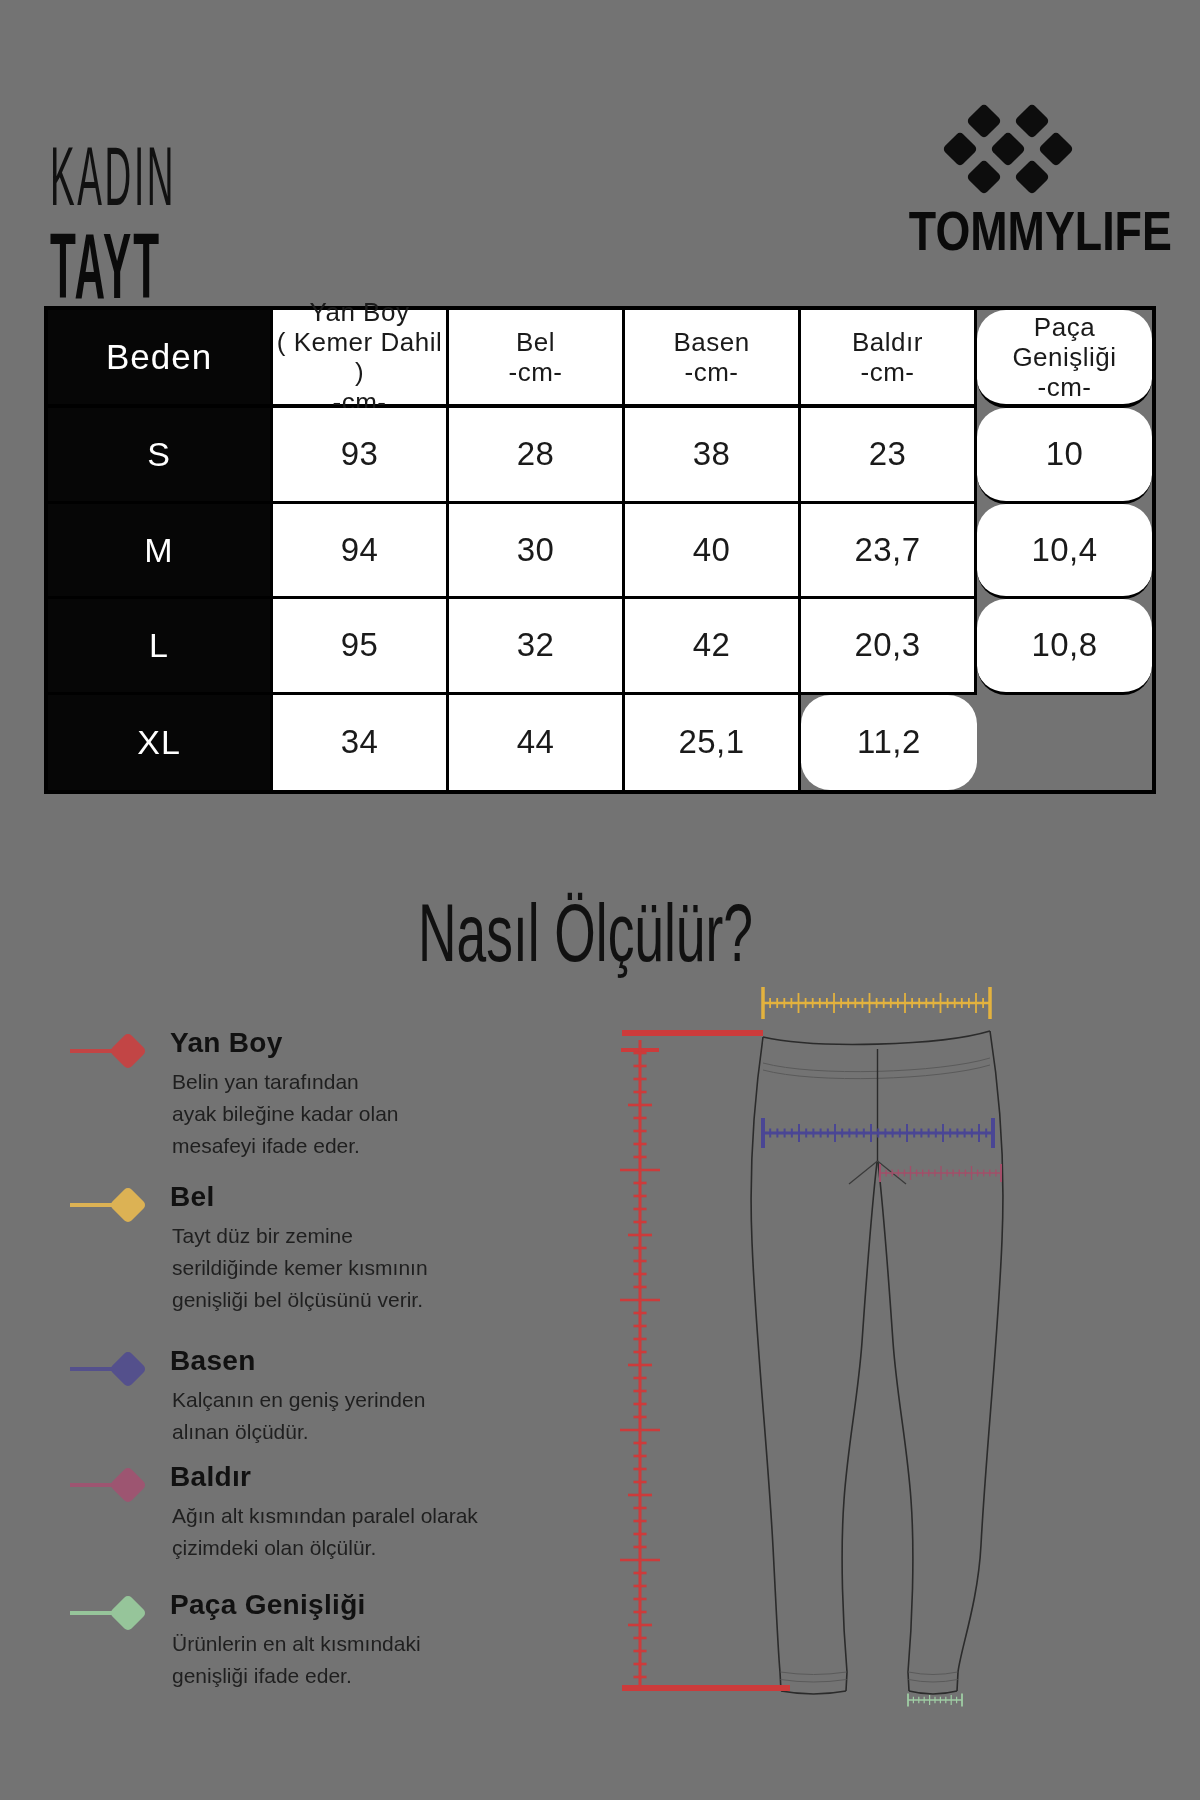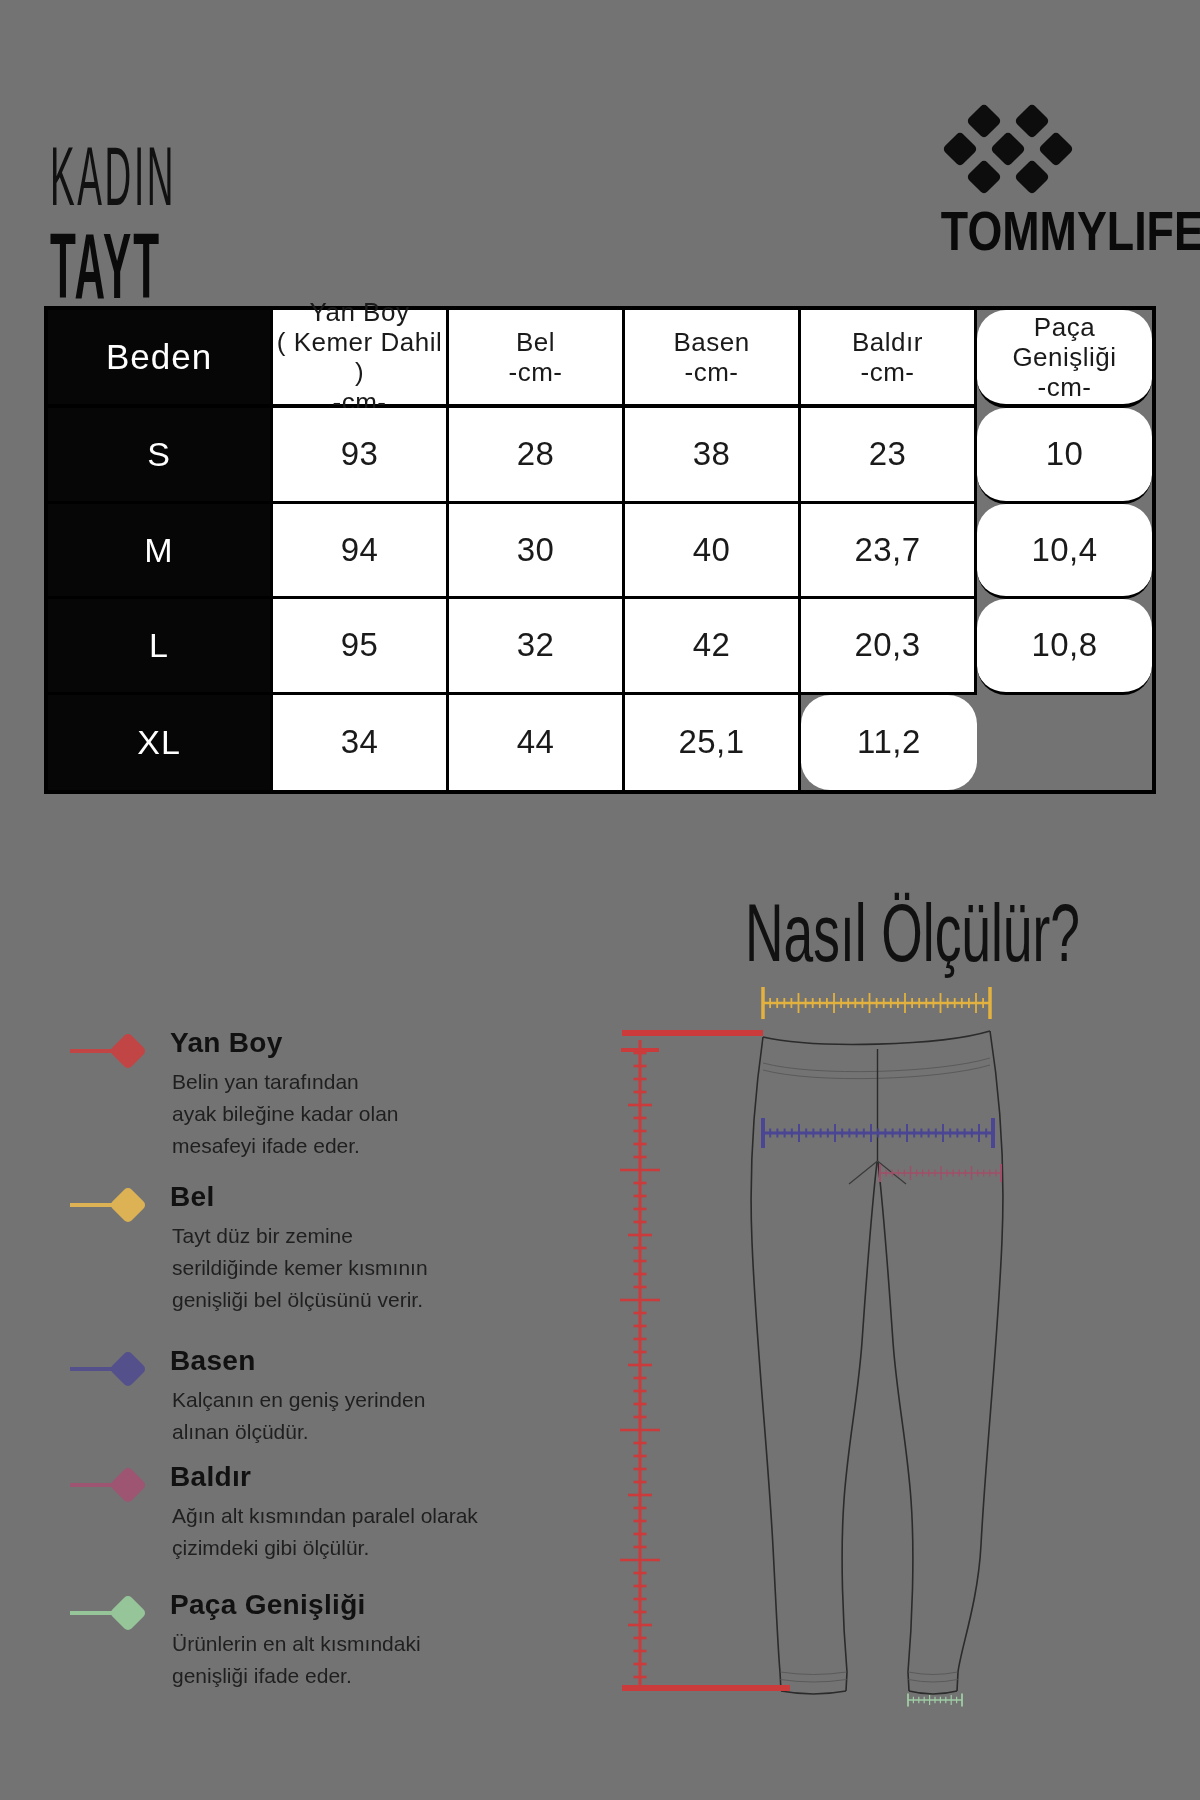--- a/index.html
+++ b/index.html
@@ -5,21 +5,21 @@
   html,body{margin:0;padding:0;background:#fff;}
   .page{position:relative;width:1200px;height:1800px;background:#737373;overflow:hidden;
         font-family:"Liberation Sans",sans-serif;color:#141414;}
 
   
   .cat{position:absolute;left:50px;top:128px;font-size:84px;font-weight:400;letter-spacing:6px;
        transform:scaleX(.44);transform-origin:0 50%;white-space:nowrap;color:#111;}
   .prod{position:absolute;left:50px;top:214px;font-size:92px;font-weight:bold;letter-spacing:4px;
        transform:scaleX(.46);transform-origin:0 50%;white-space:nowrap;color:#0a0a0a;}
   .logo{position:absolute;left:930px;top:86px;width:150px;height:108px;}
-  .brandname{position:absolute;left:908px;top:198px;width:280px;text-align:center;
+  .brandname{position:absolute;left:876px;top:198px;width:280px;text-align:center;
        font-size:56px;font-weight:bold;white-space:nowrap;color:#0a0a0a;}
   .brandname>span{display:inline-block;transform:scaleX(.8);transform-origin:50% 50%;}
 
   
   #sizeTable{position:absolute;left:44px;top:306px;width:1104px;height:480px;
       border:4px solid #000;display:grid;
       grid-template-columns:225px 176px 176px 176px 176px 175px;
       grid-template-rows:98px 95.5px 95.5px 95.5px 95.5px;}
   .cell{display:flex;flex-direction:column;align-items:center;justify-content:center;
       border-right:3px solid #000;border-bottom:3px solid #000;background:#fff;
@@ -27,21 +27,21 @@
   .cell.lastcol{border-right:none;border-radius:29px;}
   .cell.lastrow{border-bottom:none;}
   .cell.head{border-bottom:4px solid #000;}
   .cell.dark{background:#060606;color:#fff;border-right-color:#000;}
   .cell.corner{font-size:35px;letter-spacing:1px;}
   .cell.size{font-size:34px;letter-spacing:1px;}
   .cell.val{font-size:33px;}
   .cell .hline{display:block;}
 
   
-  .howto{position:absolute;left:0;top:886px;width:1170px;margin:0;text-align:right;
+  .howto{position:absolute;left:0;top:886px;width:1170px;margin:0;text-align:center;
       font-size:82px;font-weight:400;color:#111;}
   .howto>span{display:inline-block;transform:scaleX(.65);transform-origin:50% 50%;white-space:nowrap;}
 
   
   .leg-item{position:absolute;left:0;width:560px;}
   .leg-marker{position:absolute;left:62px;top:-8px;width:100px;height:64px;}
   .leg-title{margin-left:170px;font-size:28px;font-weight:bold;color:#111;letter-spacing:.3px;}
   .leg-desc{margin-left:172px;margin-top:7px;font-size:21px;line-height:32px;color:#1f1f1f;}
 
   
@@ -165,21 +165,21 @@
         </div>
       </div>
       <div class="leg-item" style="top: 1461px;">
         <svg class="leg-marker" viewBox="0 0 100 64">
           <line x1="8" y1="32" x2="50" y2="32" stroke="#9D5571" stroke-width="4"></line>
           <rect x="52.5" y="18.5" width="27" height="27" rx="5" fill="#9D5571" transform="rotate(45 66 32)"></rect>
         </svg>
         <div class="leg-title">Baldır</div>
         <div class="leg-desc">
           <div>Ağın alt kısmından paralel olarak</div>
-          <div>çizimdeki gibi ölçülür.</div>
+          <div>çizimdeki olan ölçülür.</div>
         </div>
       </div>
       <div class="leg-item" style="top: 1589px;">
         <svg class="leg-marker" viewBox="0 0 100 64">
           <line x1="8" y1="32" x2="50" y2="32" stroke="#96C59A" stroke-width="4"></line>
           <rect x="52.5" y="18.5" width="27" height="27" rx="5" fill="#96C59A" transform="rotate(45 66 32)"></rect>
         </svg>
         <div class="leg-title">Paça Genişliği</div>
         <div class="leg-desc">
           <div>Ürünlerin en alt kısmındaki</div>

